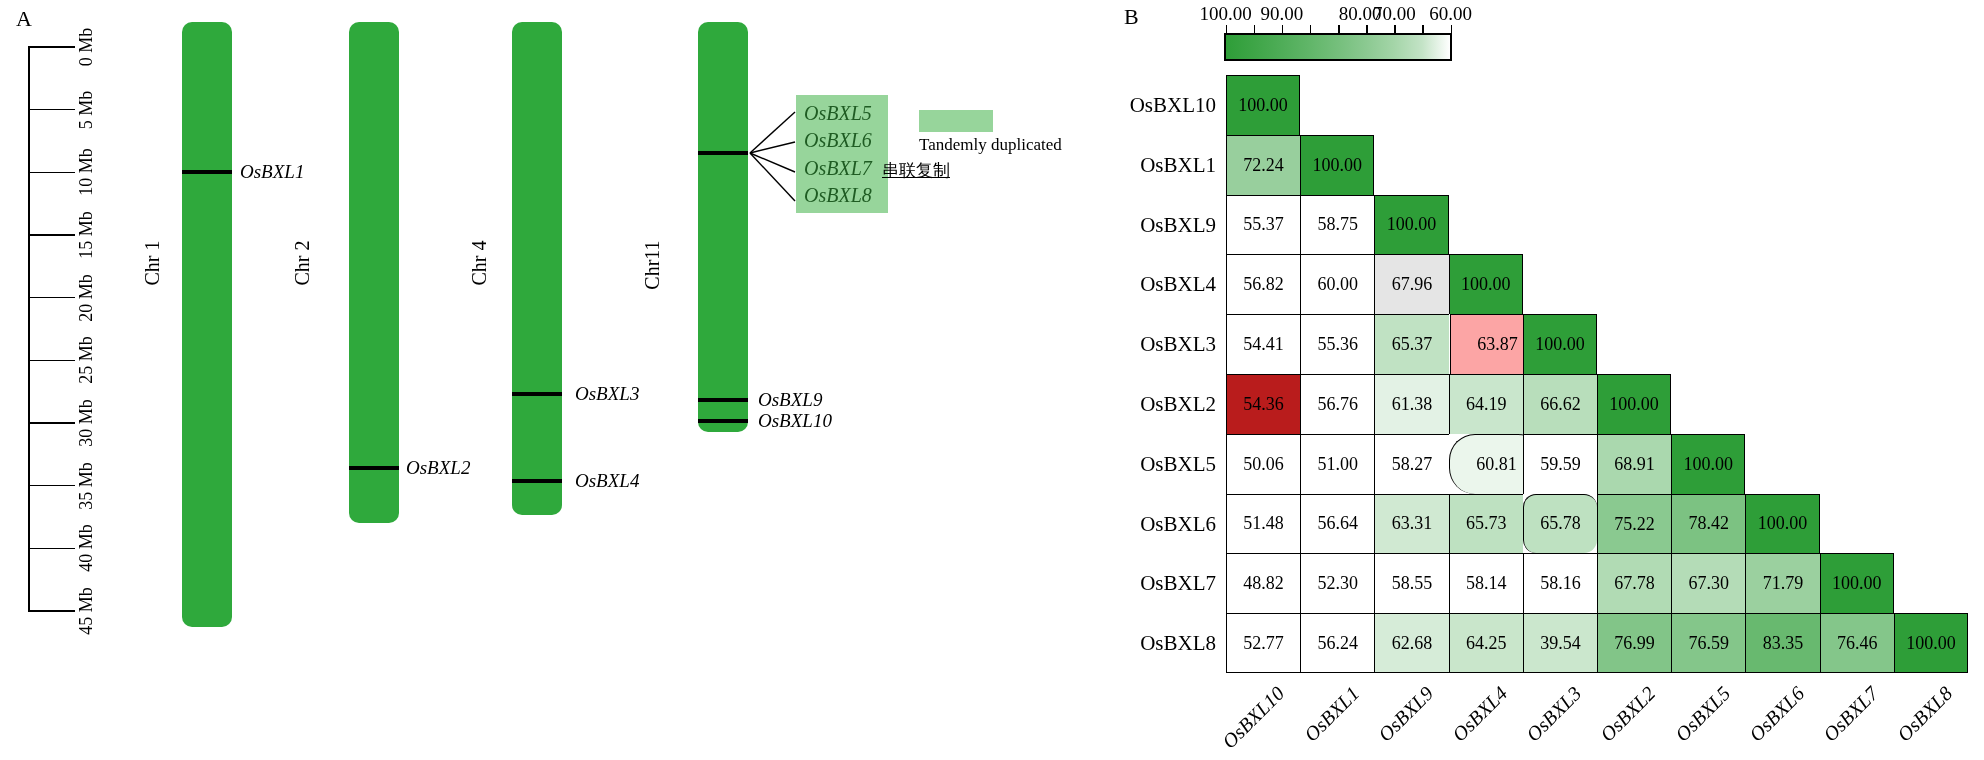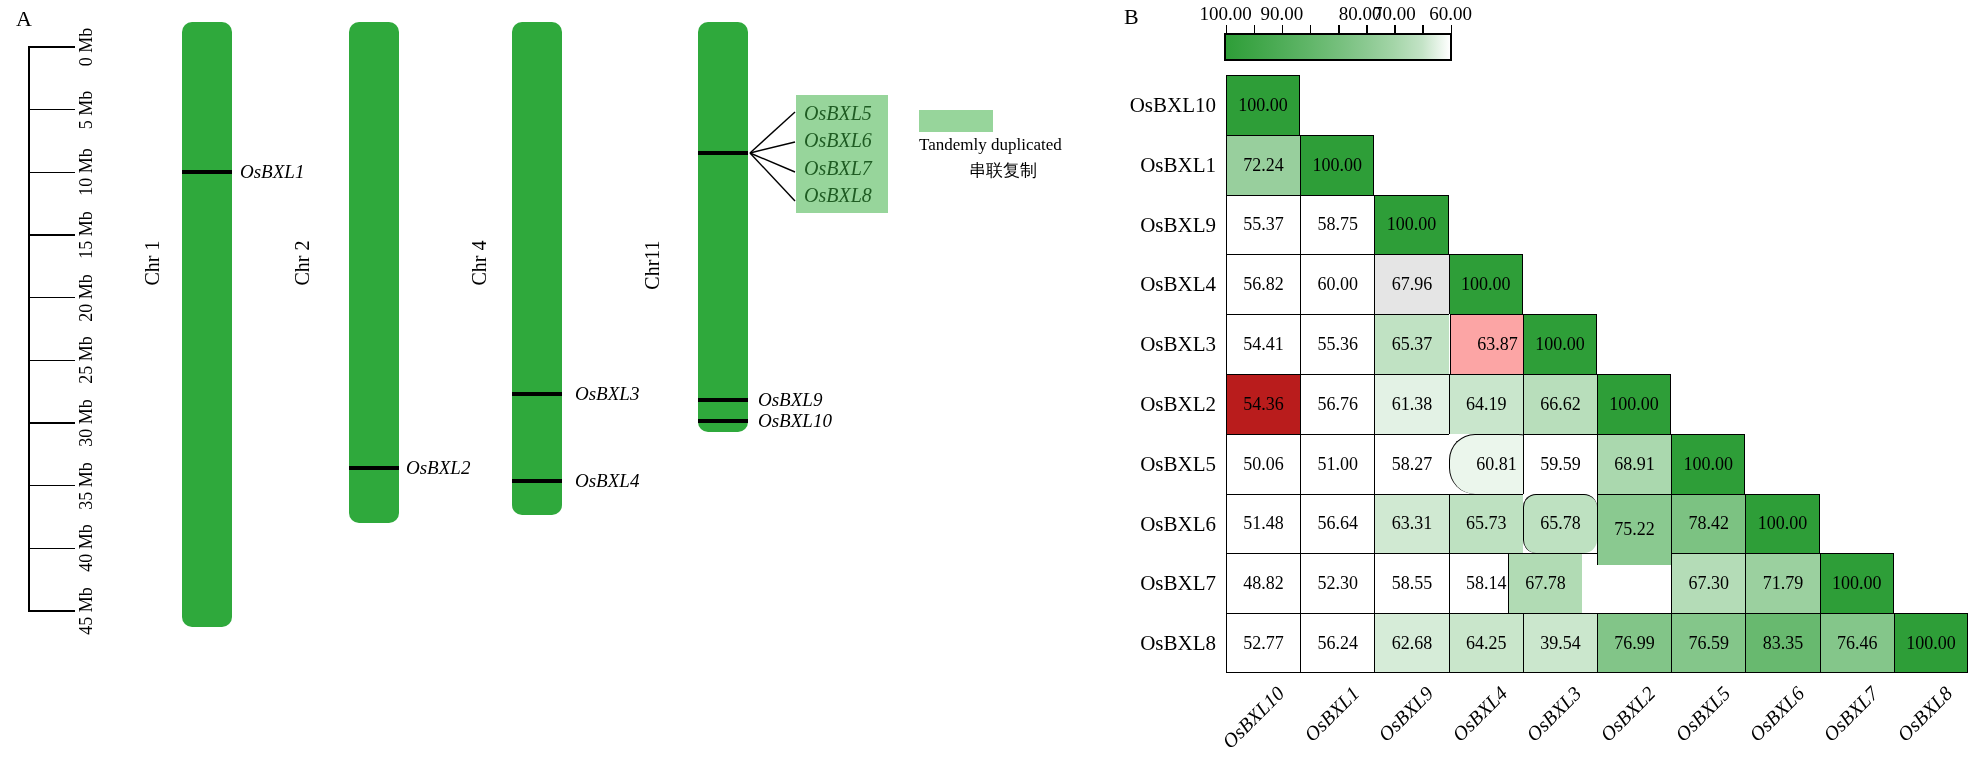--- a/index.html
+++ b/index.html
@@ -97,21 +97,21 @@
 
 <div class="abs tandem-box" id="tandem-box" style="left: 796px; top: 95px; width: 92px; height: 118px; background: rgb(151, 213, 155);">
     <div class="tandem-gene" style="color: rgb(31, 92, 35);">OsBXL5</div>
     <div class="tandem-gene" style="color: rgb(31, 92, 35);">OsBXL6</div>
     <div class="tandem-gene" style="color: rgb(31, 92, 35);">OsBXL7</div>
     <div class="tandem-gene" style="color: rgb(31, 92, 35);">OsBXL8</div>
   </div>
 
 <div class="abs" id="legend-swatch" style="left: 919px; top: 110px; width: 74px; height: 22px; background: rgb(151, 213, 155);"></div>
 <div class="abs legend-text" style="left:919px;top:135px;">Tandemly duplicated</div>
-<div class="abs legend-text" style="left:969px;top:159px;">串联复制</div>
+<div class="abs legend-text" style="left:882px;top:159px;text-decoration:underline;">串联复制</div>
 
 <div class="abs panel-label" style="left:1124px;top:4px;">B</div>
 
 <div class="abs" id="colorbar-ticks" style="left:0;top:0;">
     <div class="abs cb-tick" style="left: 1225.5px; top: 25px; height: 8px;"></div>
     <div class="abs cb-tick" style="left: 1253.62px; top: 25px; height: 8px;"></div>
     <div class="abs cb-tick" style="left: 1281.75px; top: 25px; height: 8px;"></div>
     <div class="abs cb-tick" style="left: 1309.88px; top: 25px; height: 8px;"></div>
     <div class="abs cb-tick" style="left: 1338px; top: 25px; height: 8px;"></div>
     <div class="abs cb-tick" style="left: 1366.12px; top: 25px; height: 8px;"></div>
@@ -162,30 +162,30 @@
     <div class="abs heat-cell" style="left: 1448.6px; top: 433.8px; width: 95px; height: 59.8px; background: rgb(235, 246, 236); border-radius: 26px;">60.81</div>
     <div class="abs heat-cell" style="left: 1522.8px; top: 433.8px; width: 74.2px; height: 59.8px; background: rgb(255, 255, 255);">59.59</div>
     <div class="abs heat-cell" style="left: 1597px; top: 433.8px; width: 74.2px; height: 59.8px; background: rgb(170, 216, 174);">68.91</div>
     <div class="abs heat-cell" style="left: 1671.2px; top: 433.8px; width: 74.2px; height: 59.8px; background: rgb(46, 158, 56); border-right: 1.7px solid rgb(0, 0, 0);">100.00</div>
     <div class="abs row-label" style="left: 964px; width: 252px; top: 523.5px;">OsBXL6</div>
     <div class="abs heat-cell" style="left: 1226px; top: 493.6px; width: 74.2px; height: 59.8px; background: rgb(255, 255, 255);">51.48</div>
     <div class="abs heat-cell" style="left: 1300.2px; top: 493.6px; width: 74.2px; height: 59.8px; background: rgb(255, 255, 255);">56.64</div>
     <div class="abs heat-cell" style="left: 1374.4px; top: 493.6px; width: 74.2px; height: 59.8px; background: rgb(208, 233, 210);">63.31</div>
     <div class="abs heat-cell" style="left: 1448.6px; top: 493.6px; width: 74.2px; height: 59.8px; background: rgb(190, 225, 193);">65.73</div>
     <div class="abs heat-cell" style="left: 1522.8px; top: 493.6px; width: 74.2px; height: 59.8px; background: rgb(190, 225, 193); border-radius: 13px;">65.78</div>
-    <div class="abs heat-cell" style="left: 1597px; top: 493.6px; width: 74.2px; height: 71px; background: rgb(138, 201, 144);">75.22</div>
+    <div class="abs heat-cell" style="left: 1597px; top: 493.6px; width: 74.2px; height: 60px; background: rgb(138, 201, 144);">75.22</div>
     <div class="abs heat-cell" style="left: 1671.2px; top: 493.6px; width: 74.2px; height: 59.8px; background: rgb(124, 194, 130);">78.42</div>
     <div class="abs heat-cell" style="left: 1745.4px; top: 493.6px; width: 74.2px; height: 59.8px; background: rgb(46, 158, 56); border-right: 1.7px solid rgb(0, 0, 0);">100.00</div>
     <div class="abs row-label" style="left: 964px; width: 252px; top: 583.3px;">OsBXL7</div>
     <div class="abs heat-cell" style="left: 1226px; top: 553.4px; width: 74.2px; height: 59.8px; background: rgb(255, 255, 255);">48.82</div>
     <div class="abs heat-cell" style="left: 1300.2px; top: 553.4px; width: 74.2px; height: 59.8px; background: rgb(255, 255, 255);">52.30</div>
     <div class="abs heat-cell" style="left: 1374.4px; top: 553.4px; width: 74.2px; height: 59.8px; background: rgb(255, 255, 255);">58.55</div>
     <div class="abs heat-cell" style="left: 1448.6px; top: 553.4px; width: 74.2px; height: 59.8px; background: rgb(255, 255, 255);">58.14</div>
     <div class="abs heat-cell" style="left: 1522.8px; top: 553.4px; width: 74.2px; height: 59.8px; background: rgb(255, 255, 255);">58.16</div>
-    <div class="abs heat-cell" style="left: 1508px; top: 553.4px; width: 74.2px; height: 59.8px; background: rgb(177, 219, 180);">67.78</div>
+    <div class="abs heat-cell" style="left: 1597px; top: 553.4px; width: 74.2px; height: 59.8px; background: rgb(177, 219, 180);">67.78</div>
     <div class="abs heat-cell" style="left: 1671.2px; top: 553.4px; width: 74.2px; height: 59.8px; background: rgb(180, 220, 183);">67.30</div>
     <div class="abs heat-cell" style="left: 1745.4px; top: 553.4px; width: 74.2px; height: 59.8px; background: rgb(155, 208, 159);">71.79</div>
     <div class="abs heat-cell" style="left: 1819.6px; top: 553.4px; width: 74.2px; height: 59.8px; background: rgb(46, 158, 56); border-right: 1.7px solid rgb(0, 0, 0);">100.00</div>
     <div class="abs row-label" style="left: 964px; width: 252px; top: 643.1px;">OsBXL8</div>
     <div class="abs heat-cell" style="left: 1226px; top: 613.2px; width: 74.2px; height: 59.8px; background: rgb(255, 255, 255); border-bottom: 1.7px solid rgb(0, 0, 0);">52.77</div>
     <div class="abs heat-cell" style="left: 1300.2px; top: 613.2px; width: 74.2px; height: 59.8px; background: rgb(255, 255, 255); border-bottom: 1.7px solid rgb(0, 0, 0);">56.24</div>
     <div class="abs heat-cell" style="left: 1374.4px; top: 613.2px; width: 74.2px; height: 59.8px; background: rgb(214, 236, 216); border-bottom: 1.7px solid rgb(0, 0, 0);">62.68</div>
     <div class="abs heat-cell" style="left: 1448.6px; top: 613.2px; width: 74.2px; height: 59.8px; background: rgb(201, 230, 203); border-bottom: 1.7px solid rgb(0, 0, 0);">64.25</div>
     <div class="abs heat-cell" style="left: 1522.8px; top: 613.2px; width: 74.2px; height: 59.8px; background: rgb(203, 231, 205); border-bottom: 1.7px solid rgb(0, 0, 0);">39.54</div>
     <div class="abs heat-cell" style="left: 1597px; top: 613.2px; width: 74.2px; height: 59.8px; background: rgb(130, 197, 136); border-bottom: 1.7px solid rgb(0, 0, 0);">76.99</div>

